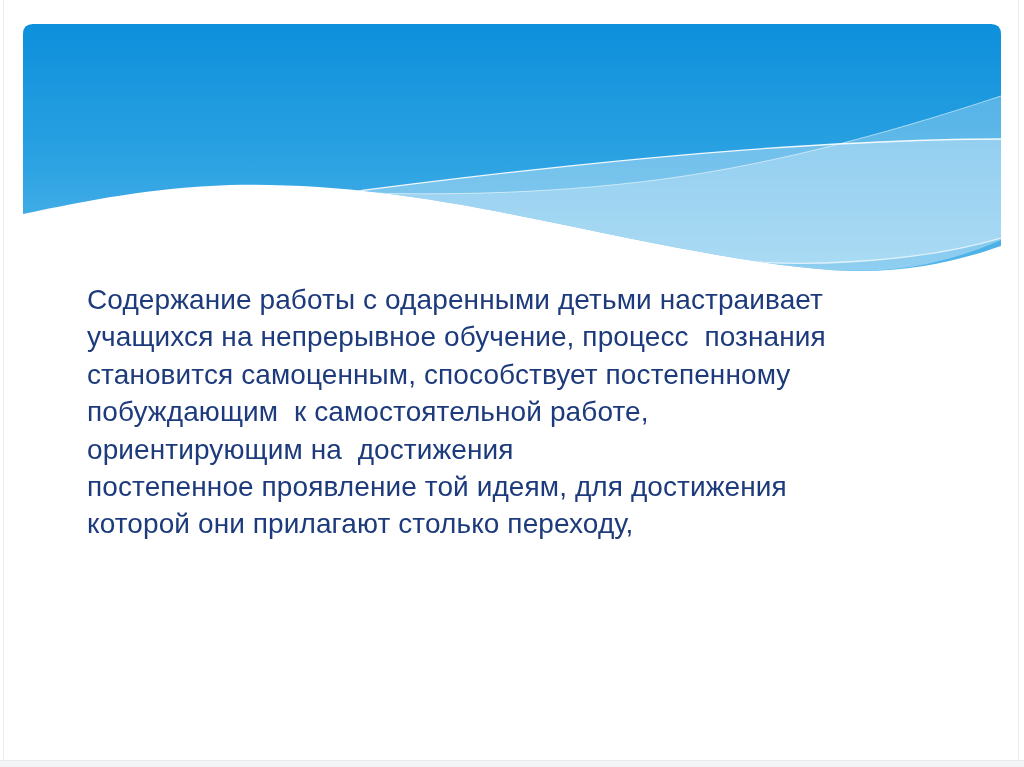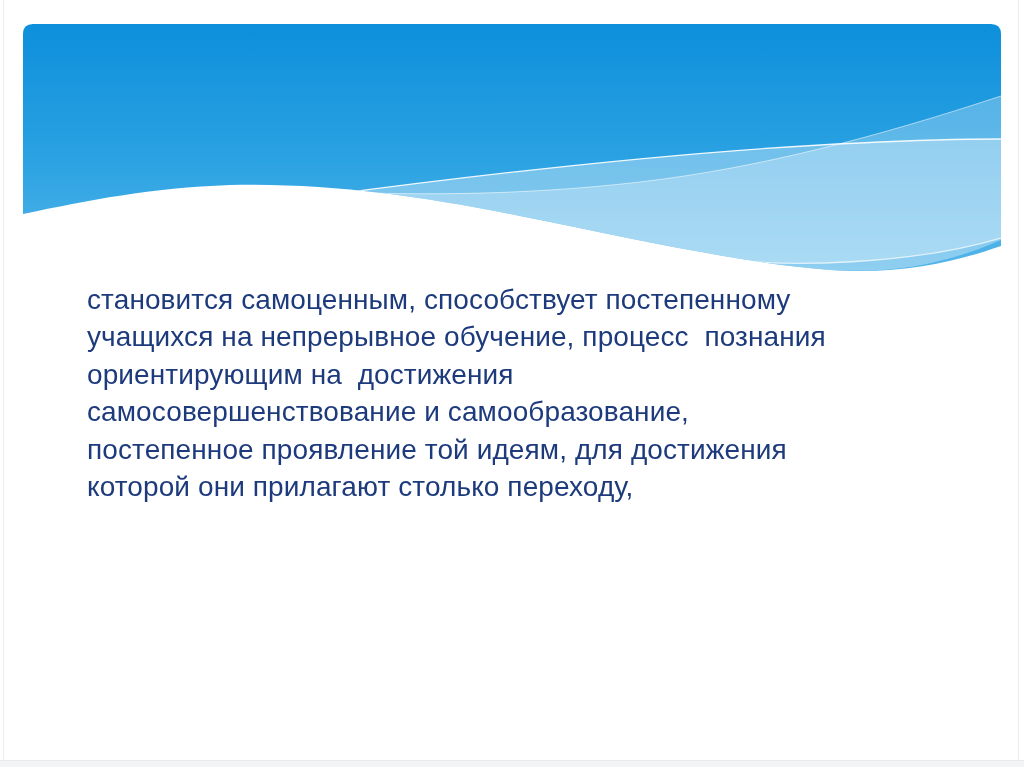--- a/index.html
+++ b/index.html
@@ -106,24 +106,25 @@
                C 430 206 560 234 680 254
                C 790 272 920 262 1001 238 Z" fill="rgba(255,255,255,0.26)"></path>
 
       <path d="M 320 196 C 500 172 700 150 860 143 C 920 140 970 139 1001 139" fill="none" stroke="rgba(255,255,255,0.9)" stroke-width="1.3"></path>
       <path d="M 300 190 C 430 206 560 234 680 254 C 790 272 920 262 1001 238" fill="none" stroke="rgba(255,255,255,0.7)" stroke-width="1.3"></path>
       <path d="M 1001 96 C 880 136 760 168 640 182 C 520 196 400 196 300 190" fill="none" stroke="rgba(255,255,255,0.55)" stroke-width="1"></path>
     </g>
   </svg>
 
   <div class="body-text">
+    <div class="line">Содержание работы с одаренными детьми настраивает</div>
+    <div class="line">учащихся на непрерывное обучение, процесс  познания</div>
     <div class="line">становится самоценным, способствует постепенному</div>
-    <div class="line">учащихся на непрерывное обучение, процесс  познания</div>
+    <div class="line">побуждающим  к самостоятельной работе,</div>
     <div class="line">ориентирующим на  достижения</div>
-    <div class="line">самосовершенствование и самообразование,</div>
     <div class="line">постепенное проявление той идеям, для достижения</div>
     <div class="line">которой они прилагают столько переходу,</div>
   </div>
 
   <div class="edge-left"></div>
   <div class="edge-right"></div>
   <div class="edge-bottom"></div>
 </div>
 
 </body></html>

